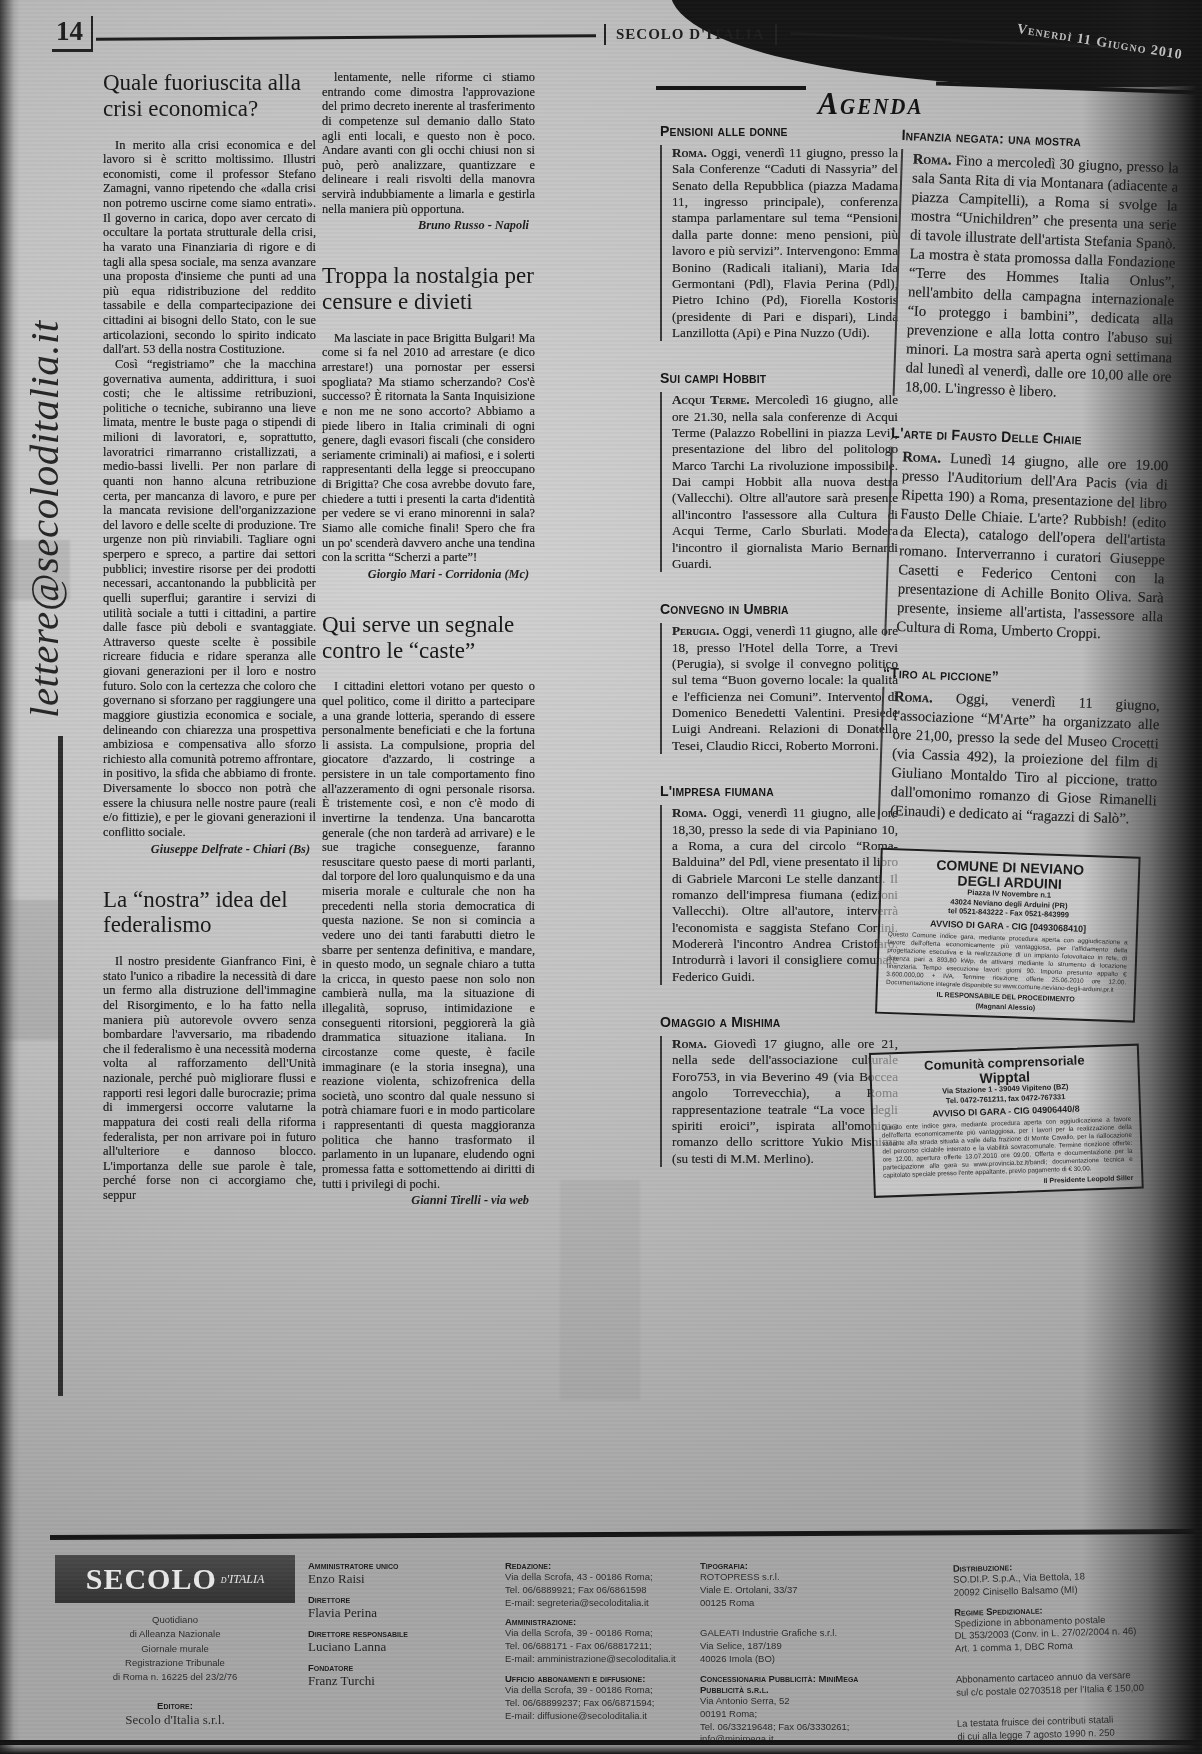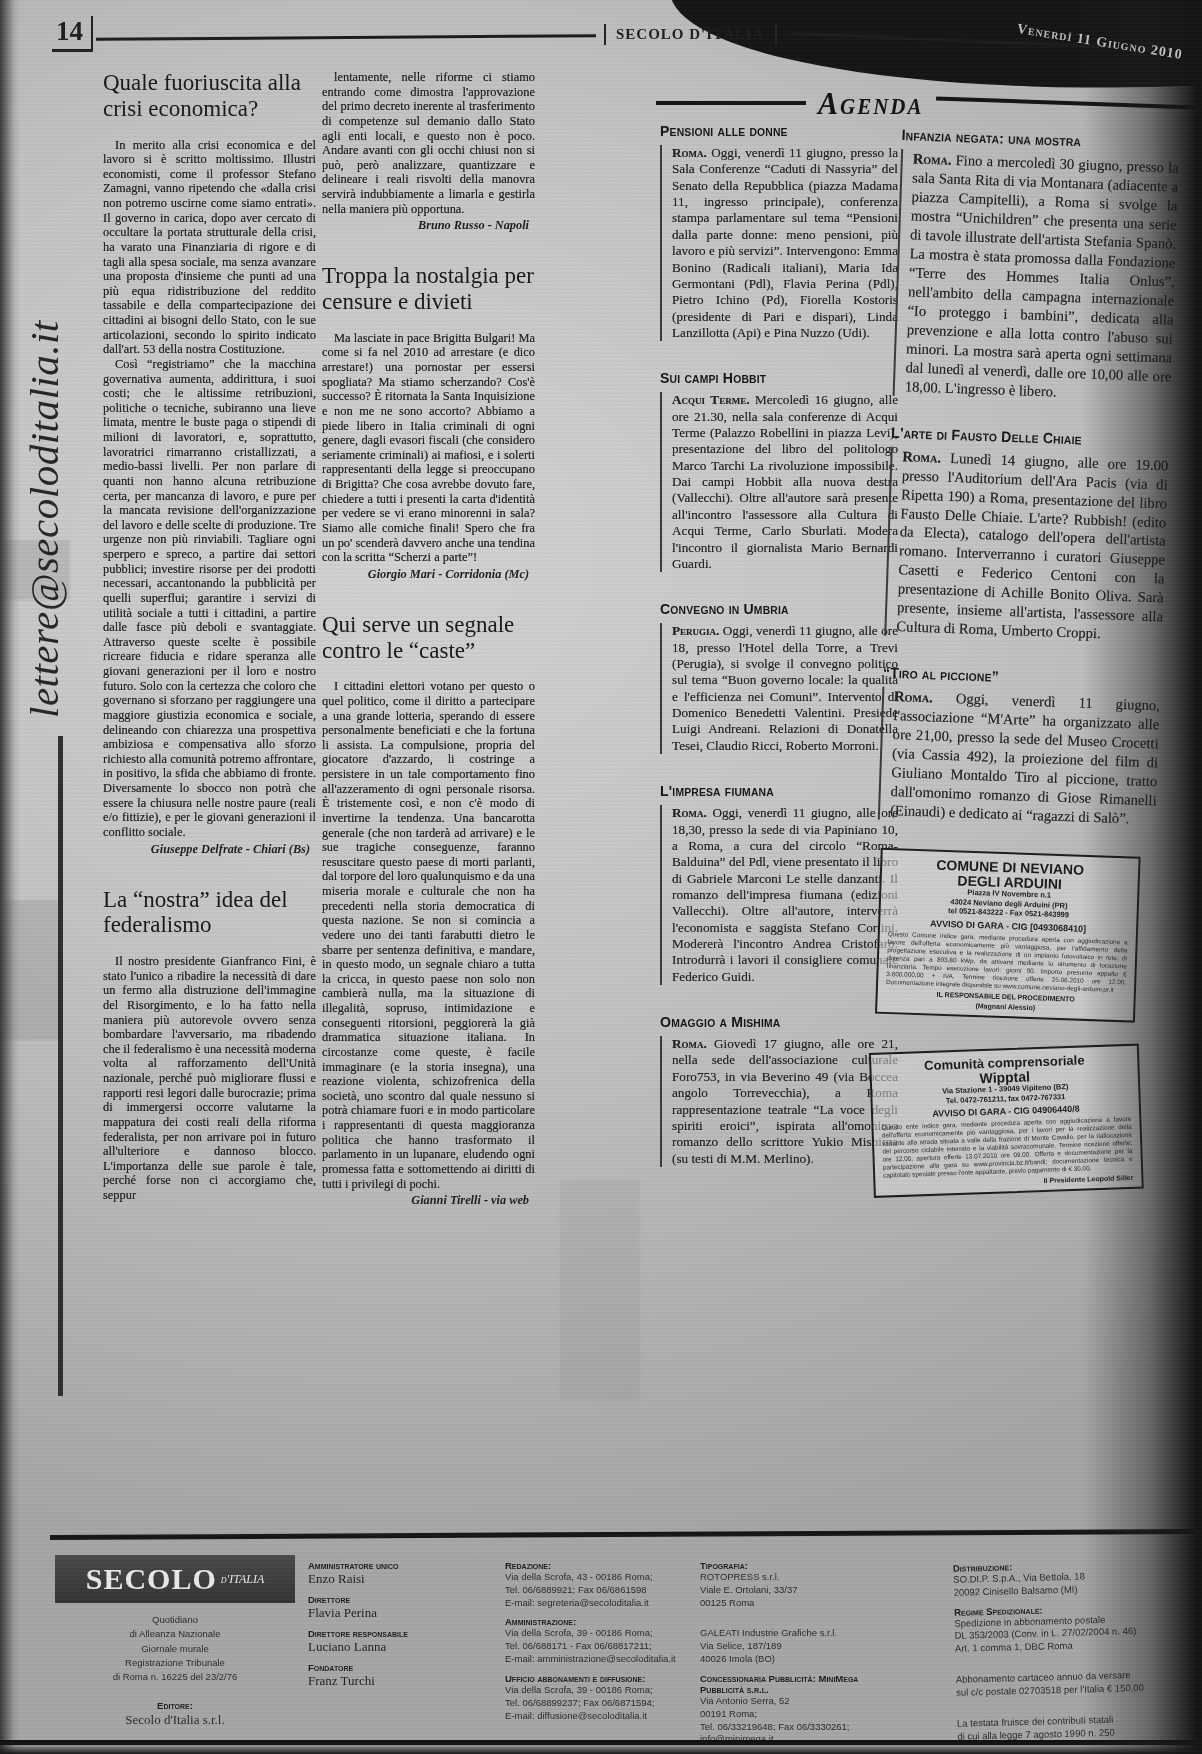--- a/index.html
+++ b/index.html
@@ -37,21 +37,21 @@
   .lcol{position:absolute;top:70px;height:1468px;overflow:hidden;}
   #letters-col1{left:103px;width:213px;}
   #letters-col2{left:322px;width:213px;}
   .headline{font-size:23px;line-height:1.12;font-weight:normal;margin:30px 0 16px 0;color:#191919;}
   .lcol .headline:first-child{margin-top:0;}
   .para{font-size:12.4px;line-height:1.18;text-align:justify;margin:0;text-indent:12px;
     color:#232323;text-shadow:0 0 0.5px rgba(20,20,20,0.55);}
   .sig{font-size:12.3px;font-style:italic;font-weight:bold;text-align:right;padding-right:6px;margin-top:2px;}
 
   
-  .agenda-head{position:absolute;left:656px;top:86px;width:540px;display:flex;align-items:center;z-index:4;}
+  .agenda-head{position:absolute;left:656px;top:86px;width:540px;display:flex;align-items:flex-start;z-index:4;}
   .agenda-head .ln1{width:150px;height:4px;background:#161616;}
   .agenda-title{font-size:30px;font-weight:bold;font-style:italic;letter-spacing:2px;padding:0 12px;
     font-variant:small-caps;color:#141414;transform:scaleY(1.05);}
   .agenda-head .ln2{flex:1;height:4px;background:#161616;transform:rotate(2deg);}
 
   .agcol{position:absolute;}
   #agenda-left-items{left:660px;top:122px;width:238px;}
   #agenda-right{left:902px;top:126px;width:278px;transform:rotate(2deg);transform-origin:top left;}
   .agenda-item{margin-bottom:28px;}
   .ag-head{font-family:"Liberation Sans",sans-serif;font-weight:bold;font-size:15px;letter-spacing:0.2px;

